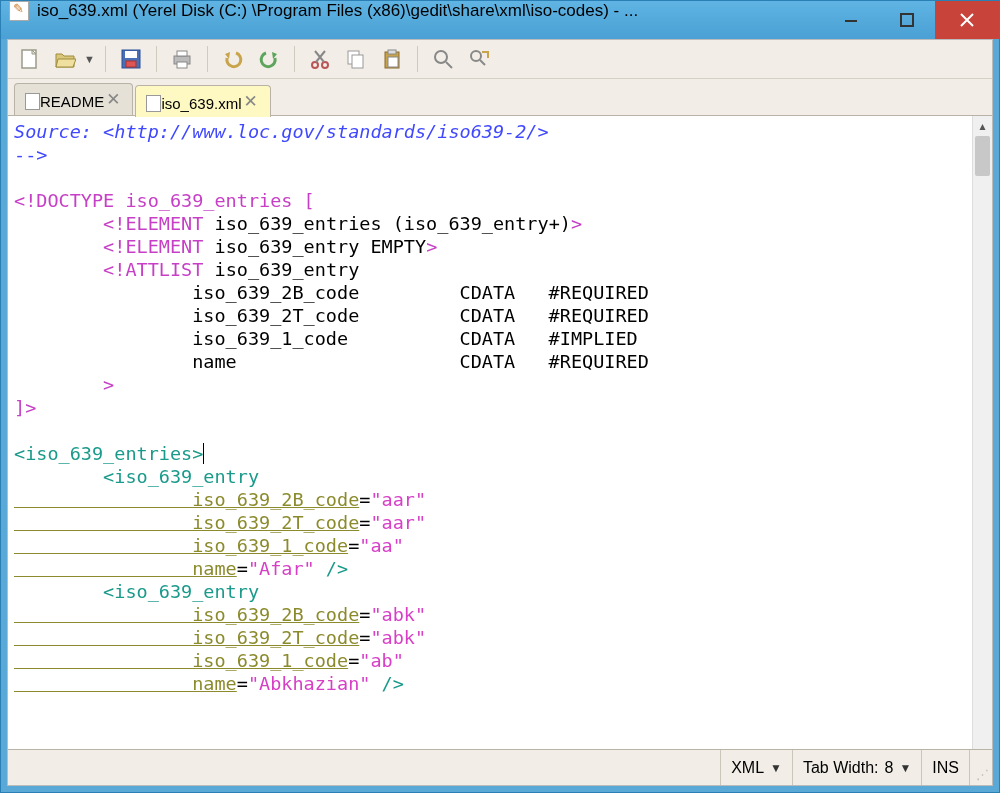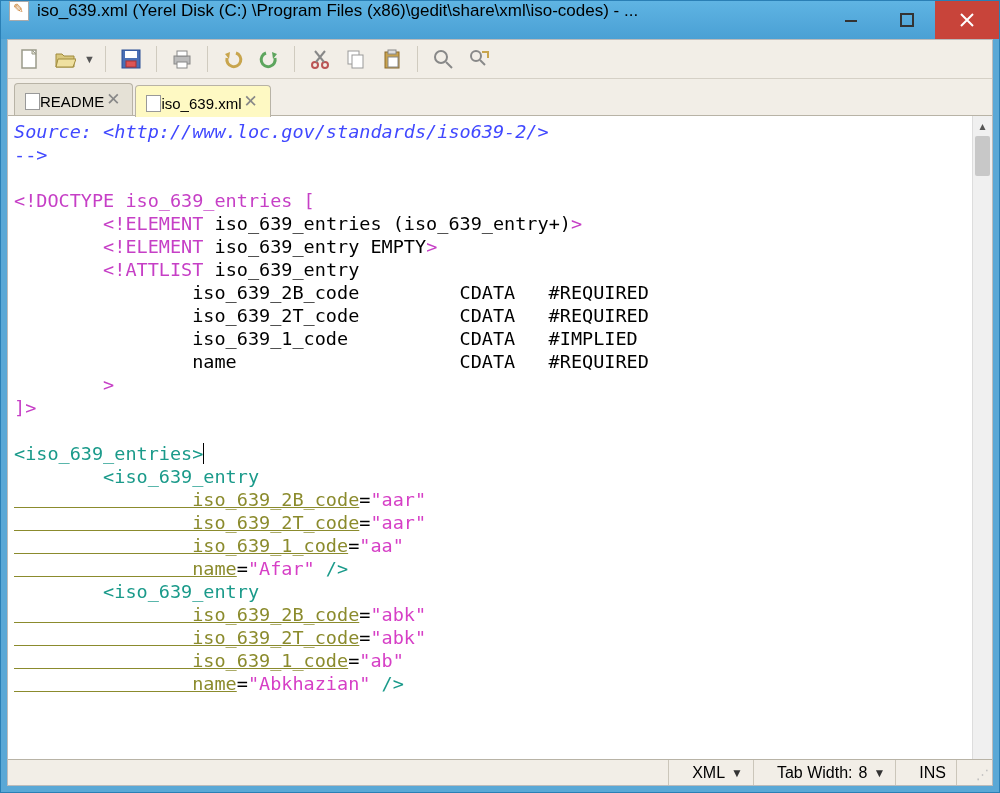--- a/index.html
+++ b/index.html
@@ -167,23 +167,22 @@
   .c-olive { color: #8b8b2d; text-decoration: underline; }
   .c-str { color: #d63fc6; }
   .c-black { color: #000; }
   .cursor { border-left: 1px solid #000; }
 
   .statusbar {
     display: flex;
     border-top: 1px solid #b8b3a6;
     background: #f2eee7;
     font-size: 16px;
-    height: 26px;
+    height: 36px;
     align-items: stretch;
-    gap: 13px;
   }
   .sb-spacer { flex: 1; border-right: 1px solid #cbc6ba; }
   .sb-cell {
     display: flex; align-items: center;
     padding: 0 10px;
     border-right: 1px solid #cbc6ba;
     gap: 6px;
   }
   .sb-cell:last-child { border-right: none; }
   .sb-arrow { font-size: 12px; color: #333; }

